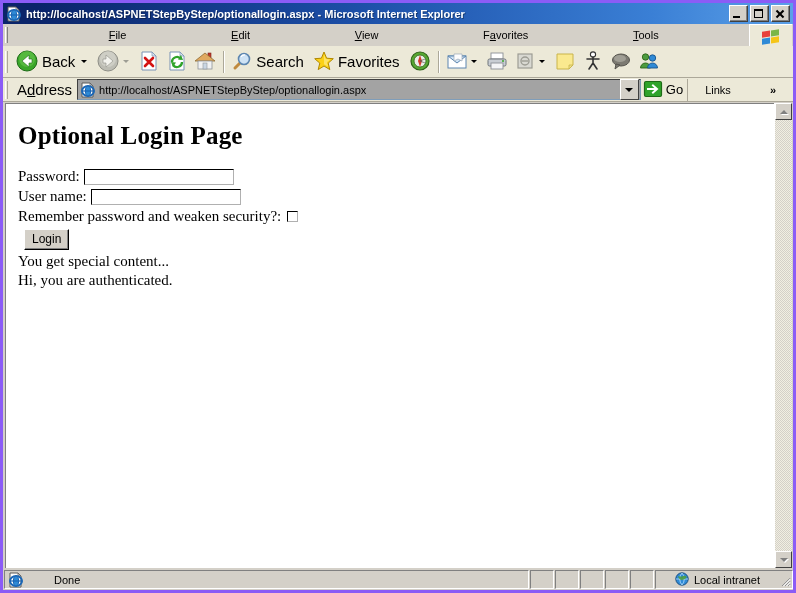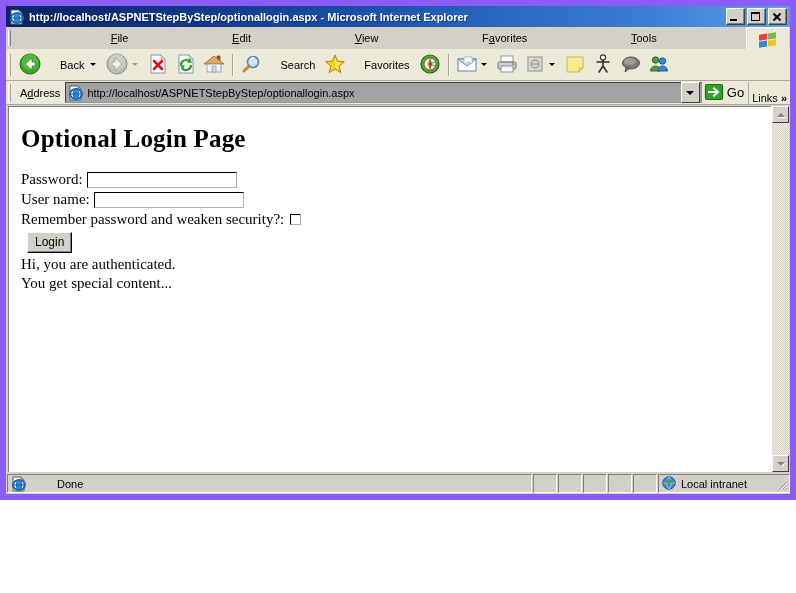--- a/index.html
+++ b/index.html
@@ -12,24 +12,24 @@
     height: 593px;
     overflow: hidden;
     font-family: "Liberation Sans", sans-serif;
     font-size: 11px;
   }
 
   
   #window {
     position: relative;
     width: 796px;
-    height: 500px;
-    box-sizing: border-box;
-    background: #d4d0c8;
-    border: 6px solid #8b5cf6;
+    height: 593px;
+    box-sizing: border-box;
+    background: #d4d0c8;
+    border: 3px solid #8b5cf6;
     display: flex;
     flex-direction: column;
   }
 
   
   .titlebar {
     height: 21px;
     flex: 0 0 21px;
     background: linear-gradient(to right, #0a246a 0%, #0a246a 4%, #1c4fa8 45%, #3a7fd5 82%, #5ba0e8 100%);
     display: flex;
@@ -120,21 +120,21 @@
     box-sizing: border-box;
   }
   .tb-grip {
     width: 4px; height: 22px; margin-right: 3px; flex: 0 0 4px;
     background: linear-gradient(to right, #ffffff 0 1px, #ece9d8 1px 2px, #aca899 2px 3px, #ece9d8 3px 4px);
   }
   .tb-btn {
     display: flex; align-items: center; height: 26px;
     padding: 0 3px; cursor: default; flex: 0 0 auto;
   }
-  .tb-btn .lbl { font-size: 11px; color: #000; margin: 0 3px 0 18px; }
+  .tb-btn .lbl { font-size: 15px; color: #000; margin: 0 3px 0 3px; }
   .tb-sep {
     width: 1px; height: 22px; margin: 0 4px; flex: 0 0 1px;
     background: #aca899;
     box-shadow: 1px 0 0 #ffffff;
   }
   .caret {
     width: 0; height: 0; margin: 0 3px;
     border-left: 3px solid transparent;
     border-right: 3px solid transparent;
     border-top: 3px solid #000;
@@ -145,21 +145,21 @@
   .addressbar {
     height: 24px;
     flex: 0 0 24px;
     background: #ece9d8;
     display: flex;
     align-items: center;
     border-bottom: 1px solid #aca899;
     box-sizing: border-box;
     padding-left: 2px;
   }
-  .addr-label { font-size: 11px; color: #000; padding: 0 5px; white-space: nowrap; }
+  .addr-label { font-size: 15px; color: #000; padding: 0 5px; white-space: nowrap; }
   .addr-combo {
     flex: 1 1 auto;
     height: 21px;
     background: #a3a3a3;
     border: 1px solid #7f9db9;
     border-top-color: #404040;
     border-left-color: #404040;
     display: flex;
     align-items: center;
     box-sizing: border-box;
@@ -181,21 +181,21 @@
     border-top: 1px solid #ffffff;
     border-left: 1px solid #ffffff;
     border-right: 1px solid #404040;
     border-bottom: 1px solid #404040;
     display: flex; align-items: center; justify-content: center;
     margin-right: 1px;
   }
   .addr-drop .caret { border-top-width: 4px; border-left-width: 4px; border-right-width: 4px; margin: 0; }
   .go-btn { display: flex; align-items: center; padding: 0 4px 0 2px; cursor: default; flex: 0 0 auto; }
   .go-btn .lbl { font-size: 13px; margin-left: 3px; }
-  .links-btn { display: flex; align-items: flex-end; padding: 0 3px; cursor: default; flex: 0 0 auto; border-left: 1px solid #aca899; height: 22px; }
+  .links-btn { display: flex; align-items: center; padding: 0 17px; cursor: default; flex: 0 0 auto; border-left: 1px solid #aca899; height: 22px; gap: 36px; }
   .links-btn .lbl { font-size: 11px; }
   .chev { font-size: 11px; font-weight: bold; margin-left: 3px; }
 
   
   .content-wrap {
     flex: 1 1 auto;
     display: flex;
     background: #d4d0c8;
     padding: 1px 1px 0 2px;
     box-sizing: border-box;
@@ -318,21 +318,21 @@
     border-top-color: #808080;
     border-left-color: #808080;
     display: flex;
     align-items: center;
     box-sizing: border-box;
     overflow: hidden;
     white-space: nowrap;
   }
   .sb-main { flex: 0 0 525px; padding-left: 2px; gap: 24px; }
   .sb-small { flex: 0 0 24px; margin-left: 1px; }
-  .sb-zone { flex: 1 1 auto; margin-left: 1px; padding-left: 2px; display: flex; align-items: center; position: relative; }
+  .sb-zone { flex: 1 1 auto; margin-left: 1px; padding-left: 18px; display: flex; align-items: center; position: relative; }
   .sb-text { font-size: 11px; color: #000; margin-left: 4px; }
   .grip {
     position: absolute; right: 1px; bottom: 1px; width: 12px; height: 12px;
   }
 
   
   .icon16 { width: 16px; height: 16px; display: block; }
 </style>
 </head>
 <body>
@@ -603,22 +603,22 @@
 
         <div class="chkrow">
           <span>Remember password and weaken security?:</span>
           <span class="chkbox"></span>
         </div>
 
         <div class="btn-row">
           <button class="login-btn">Login</button>
         </div>
 
+        <div class="msg">You get special content...</div>
         <div class="msg">Hi, you are authenticated.</div>
-        <div class="msg">You get special content...</div>
 
       </div>
     </div>
 
     <div class="vscroll">
       <div class="sb-arrow">
           <span class="sb-tri up"></span>
         </div>
       <div class="sb-arrow">
           <span class="sb-tri down"></span>

